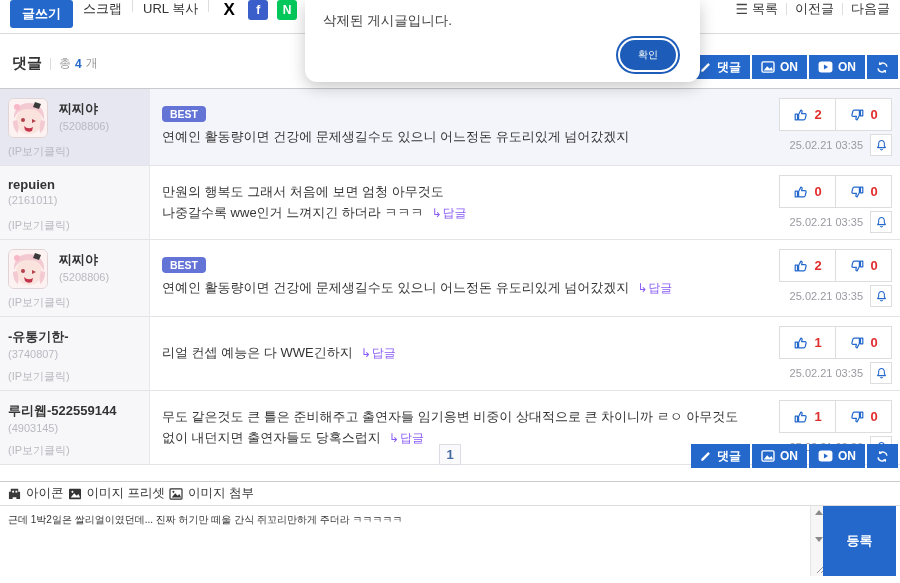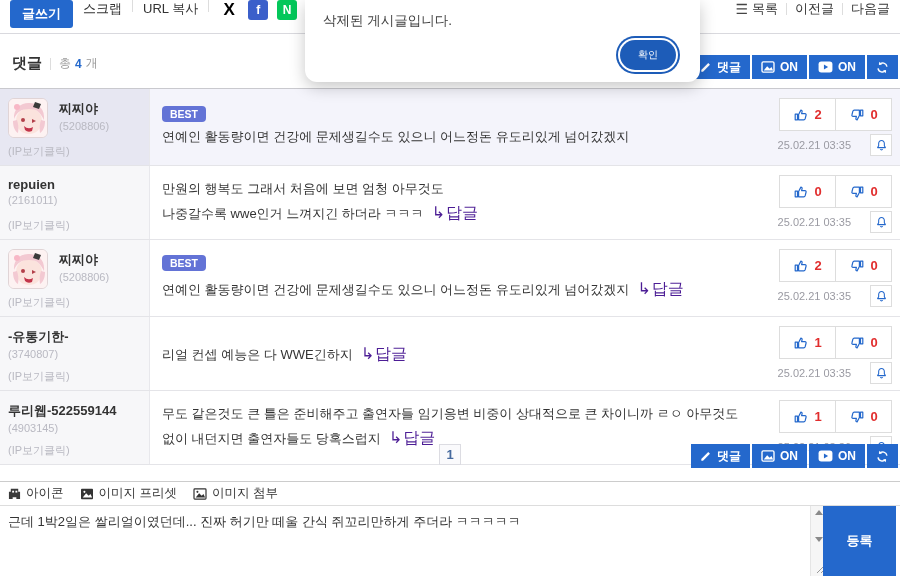--- a/index.html
+++ b/index.html
@@ -64,47 +64,47 @@
   .avatar { width:40px; height:40px; flex:0 0 40px; border-radius:6px; overflow:hidden;
             border:1px solid #e0d4d6; cursor:pointer; background:#fdf4f4; }
   .user-meta { padding-top:2px; }
   .author { font-size:13px; font-weight:bold; color:#333; cursor:pointer; }
   .member-id { font-size:11px; color:#b9b9c2; margin-top:2px; }
   .ip-link { font-size:11px; color:#b9b9c2; margin-top:auto; padding-top:6px; cursor:pointer; }
   .content-cell { flex:1; padding:9px 12px; display:flex; flex-direction:column; justify-content:center; }
   .best-badge { display:inline-block; width:fit-content; background:#6373d6; color:#fff;
                 font-size:10.5px; font-weight:bold; padding:2px 8px; border-radius:4px; margin-bottom:5px; }
   .comment-text { font-size:13px; color:#333; line-height:1.6; }
-  .reply-link { color:#4c1d95; font-size:16px; margin-left:8px; cursor:pointer; white-space:nowrap; }
+  .reply-link { color:#8b5cf6; font-size:12px; margin-left:8px; cursor:pointer; white-space:nowrap; }
   .reply-link::before { content:"↳"; margin-right:1px; }
   .stats-cell { width:134px; flex:0 0 134px; padding:9px 8px 6px 0; display:flex; flex-direction:column; align-items:flex-end; }
   .vote-boxes { display:flex; }
   .vote { width:57px; height:33px; border:1px solid #ddd; background:#fff; display:flex;
           align-items:center; justify-content:center; gap:5px; cursor:pointer; }
   .vote + .vote { margin-left:-1px; }
   .count { font-size:13px; font-weight:bold; color:#e12d2d; }
-  .date-row { display:flex; align-items:center; gap:19px; margin-top:3px; }
+  .date-row { display:flex; align-items:center; gap:7px; margin-top:3px; }
   .date { font-size:11px; color:#9a9aa2; }
   .bell-box { width:22px; height:22px; border:1px solid #ddd; background:#fff; display:flex;
               align-items:center; justify-content:center; cursor:pointer; }
 
   
   .pagination { position:absolute; top:444px; left:0; right:0; text-align:center; }
   .page-num { display:inline-block; min-width:22px; padding:2px 6px; border:1px solid #dcdce2;
               background:#fafafc; color:#476a9e; font-size:13px; font-weight:bold; cursor:pointer; }
 
   
   .comment-form { position:absolute; top:481px; left:0; right:0; border-top:1px solid #ccc; }
-  .form-toolbar { display:flex; align-items:center; gap:16px; padding:4px 8px; height:23px; }
+  .form-toolbar { display:flex; align-items:center; gap:4px; padding:4px 8px; height:23px; }
   .form-tool { display:flex; align-items:center; gap:5px; font-size:12.5px; color:#333;
                background:none; border:none; cursor:pointer; }
   .form-body { position:relative; height:70px; border-top:1px solid #ddd; }
   .comment-input {
     position:absolute; left:0; top:0; width:827px; height:70px; border:none; resize:none;
-    outline:none; font-family:inherit; font-size:13px; color:#333; padding:6px 26px 6px 8px; line-height:1.5;
+    outline:none; font-family:inherit; font-size:10px; color:#333; padding:6px 26px 6px 8px; line-height:1.5;
   }
   .fake-scrollbar {
     position:absolute; top:0; right:73px; width:17px; height:70px; background:#f6f6f6;
     border-left:1px solid #e5e5e5; display:flex; flex-direction:column;
     justify-content:space-between; align-items:center; padding:4px 0 2px; cursor:pointer;
   }
   .sb-up { width:0; height:0; border-left:4px solid transparent; border-right:4px solid transparent; border-bottom:5px solid #8a8a8a; }
   .sb-down { width:0; height:0; border-left:4px solid transparent; border-right:4px solid transparent; border-top:5px solid #8a8a8a; }
   .sb-resize { align-self:flex-end; margin-right:1px; }
   .btn-submit {

